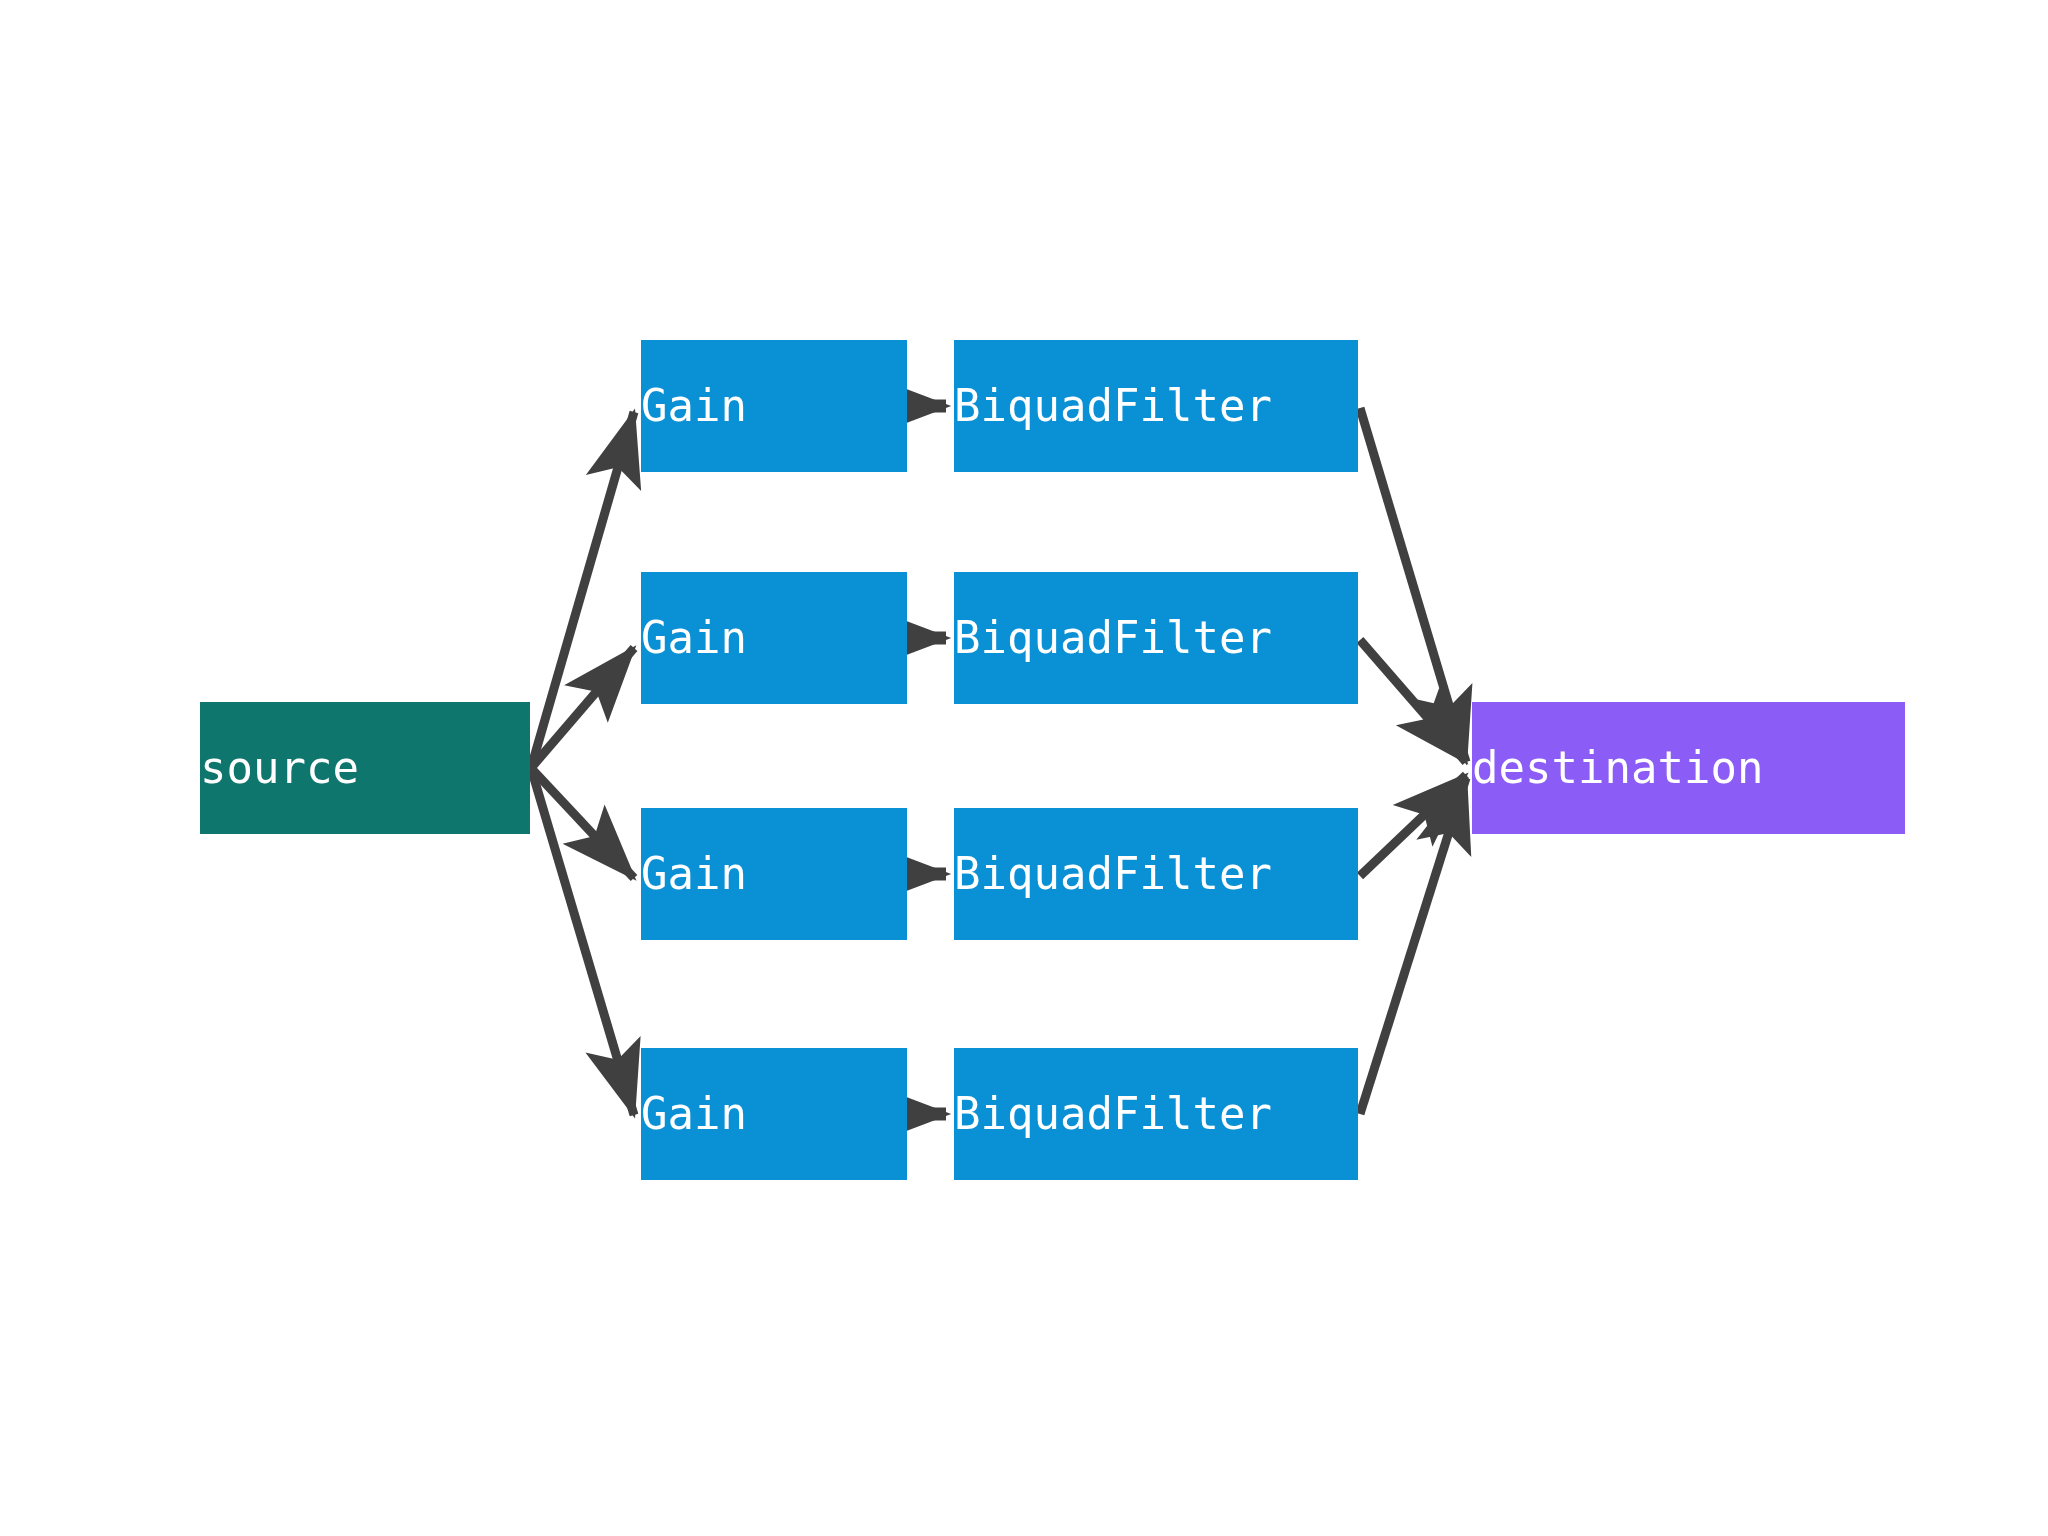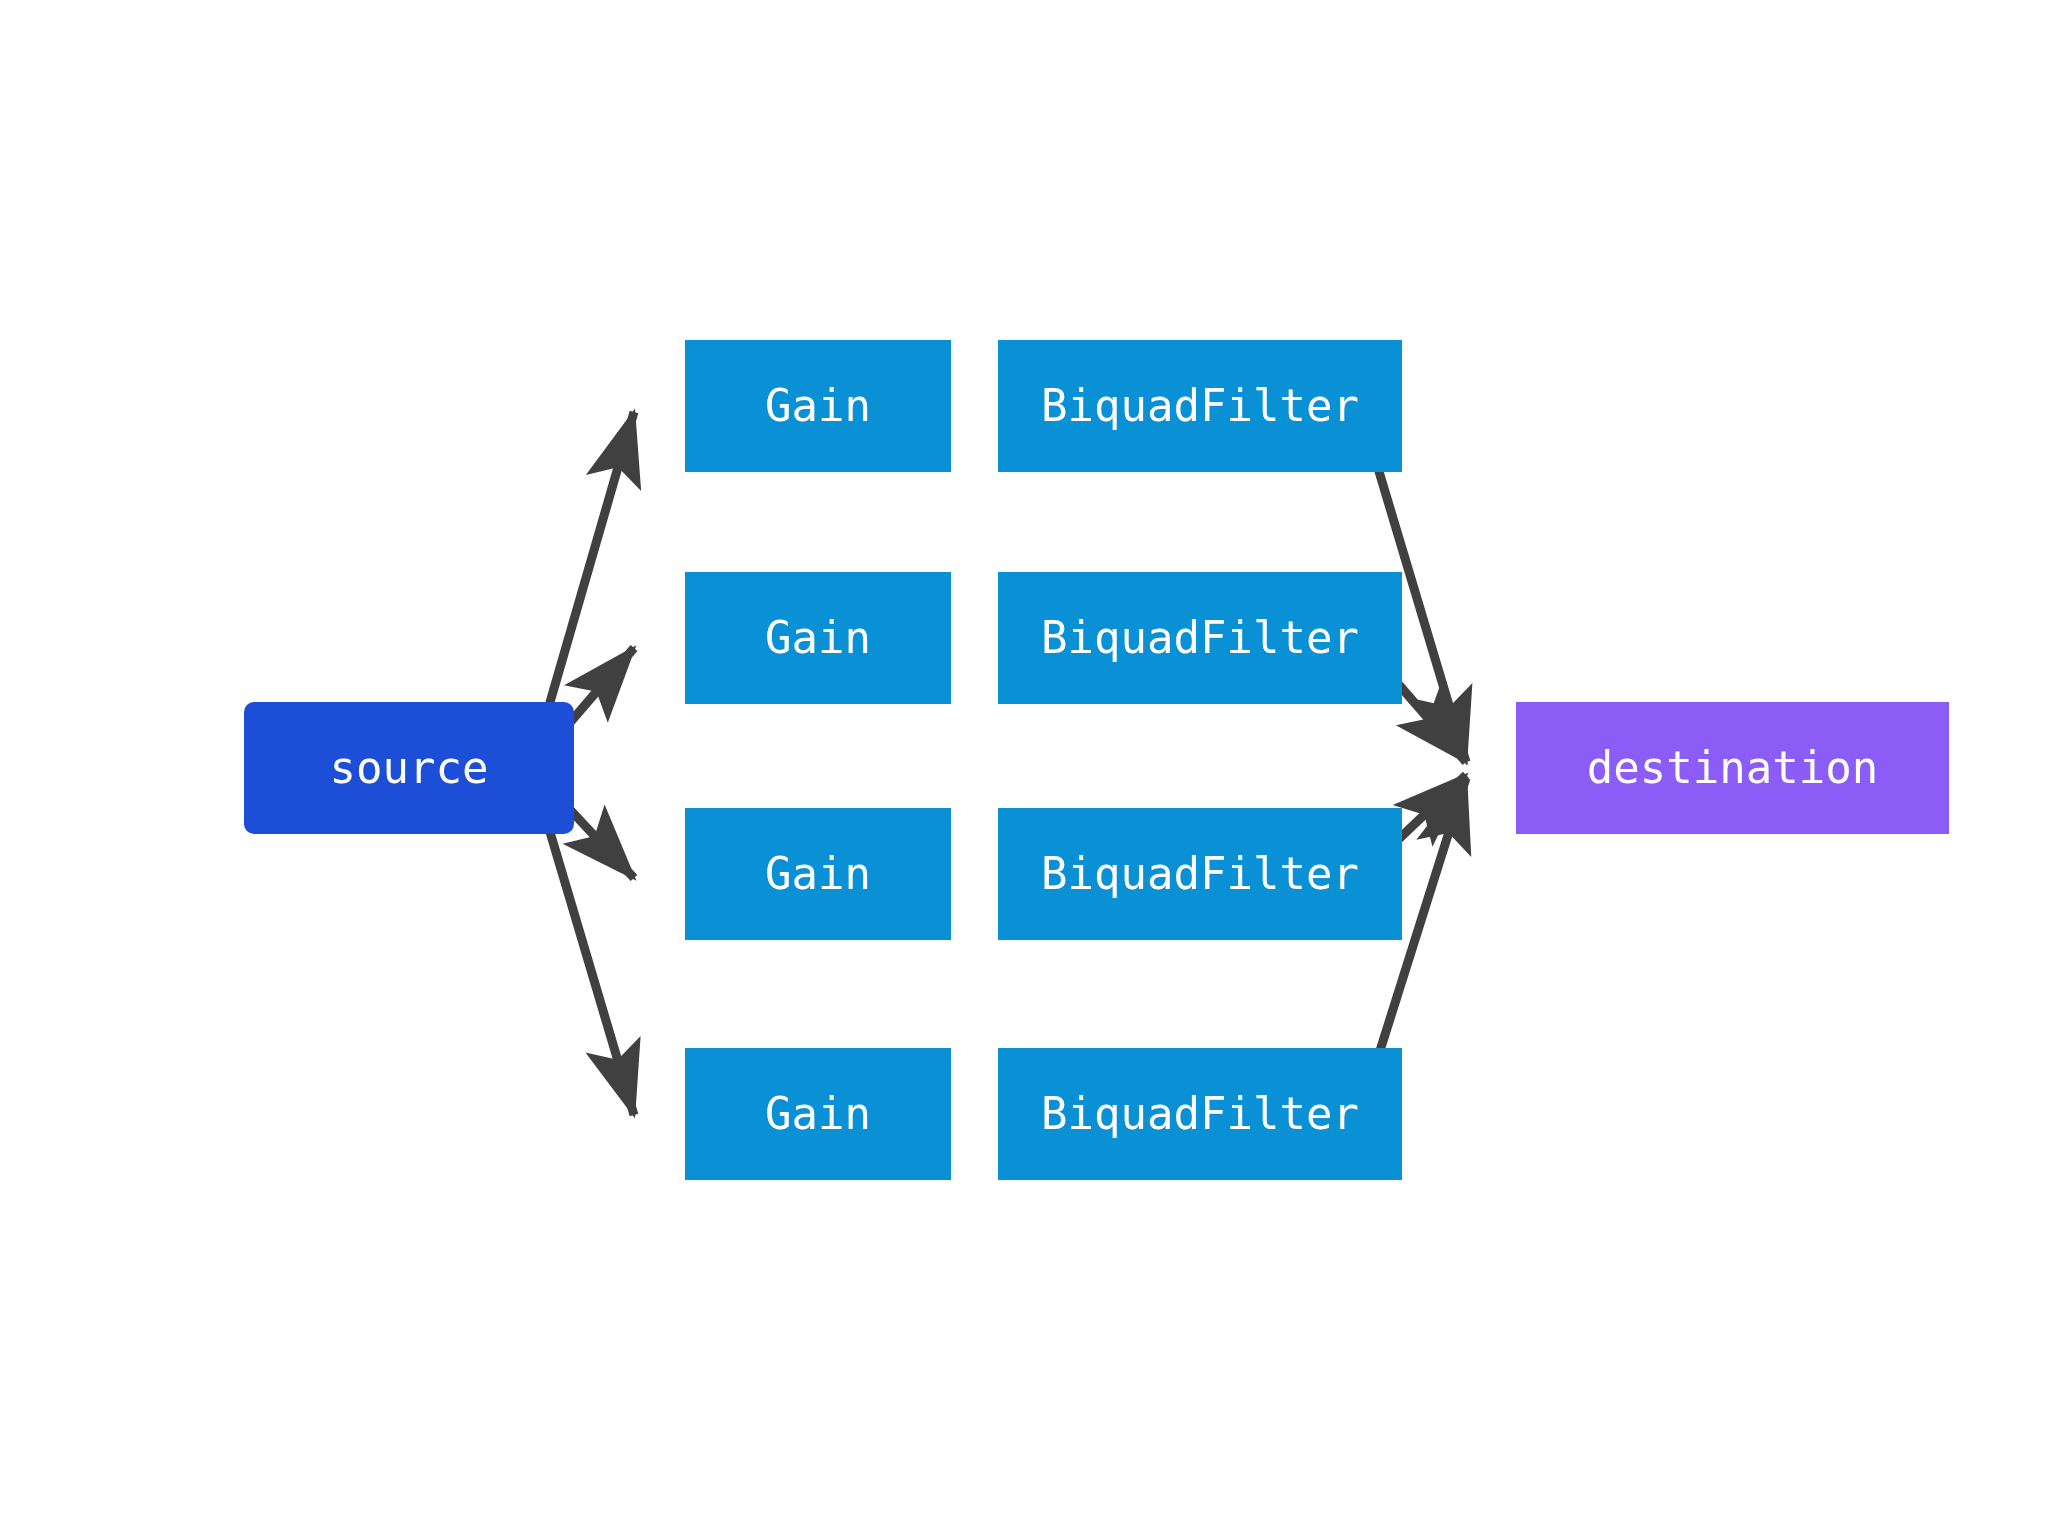--- a/index.html
+++ b/index.html
@@ -26,28 +26,26 @@
     width: 2048px;
     height: 1536px;
     pointer-events: none;
   }
   .node {
     position: absolute;
     background: #0a91d5;
     color: #ffffff;
     display: flex;
     align-items: center;
-    justify-content: center;
     font-family: "DejaVu Sans Mono", monospace;
     font-size: 44px;
     line-height: 1;
     letter-spacing: 0px;
     white-space: nowrap;
     box-sizing: border-box;
-    margin-left: 44px;
   }
   .node-label {
     display: block;
     color: #ffffff;
     font-family: "DejaVu Sans Mono", monospace;
     font-size: 44px;
     line-height: 1;
   }
   
   #node-source    { left: 200px;  top: 702px;  width: 330px; height: 132px; }
@@ -109,21 +107,21 @@
       <line x1="1360" y1="640" x2="1466" y2="762" stroke="#404040" stroke-width="9" marker-end="url(#ah)"></line>
     </g>
     <g>
       <line x1="1360" y1="876" x2="1466" y2="775" stroke="#404040" stroke-width="9" marker-end="url(#ah)"></line>
     </g>
     <g>
       <line x1="1360" y1="1114" x2="1466" y2="778" stroke="#404040" stroke-width="9" marker-end="url(#ah)"></line>
     </g>
   </svg>
 
-  <div class="node" id="node-source" style="background: #1d4ed8; color: rgb(255, 255, 255); border-radius: 10px;">
+  <div class="node" id="node-source" style="background: #0f766e; color: rgb(255, 255, 255);">
     <span class="node-label">source</span>
   </div>
 
   <div class="node gain-node row-1" style="background: rgb(10, 145, 213); color: rgb(255, 255, 255);">
     <span class="node-label">Gain</span>
   </div>
   <div class="node biquad-node row-1" style="background: rgb(10, 145, 213); color: rgb(255, 255, 255);">
     <span class="node-label">BiquadFilter</span>
   </div>
 

